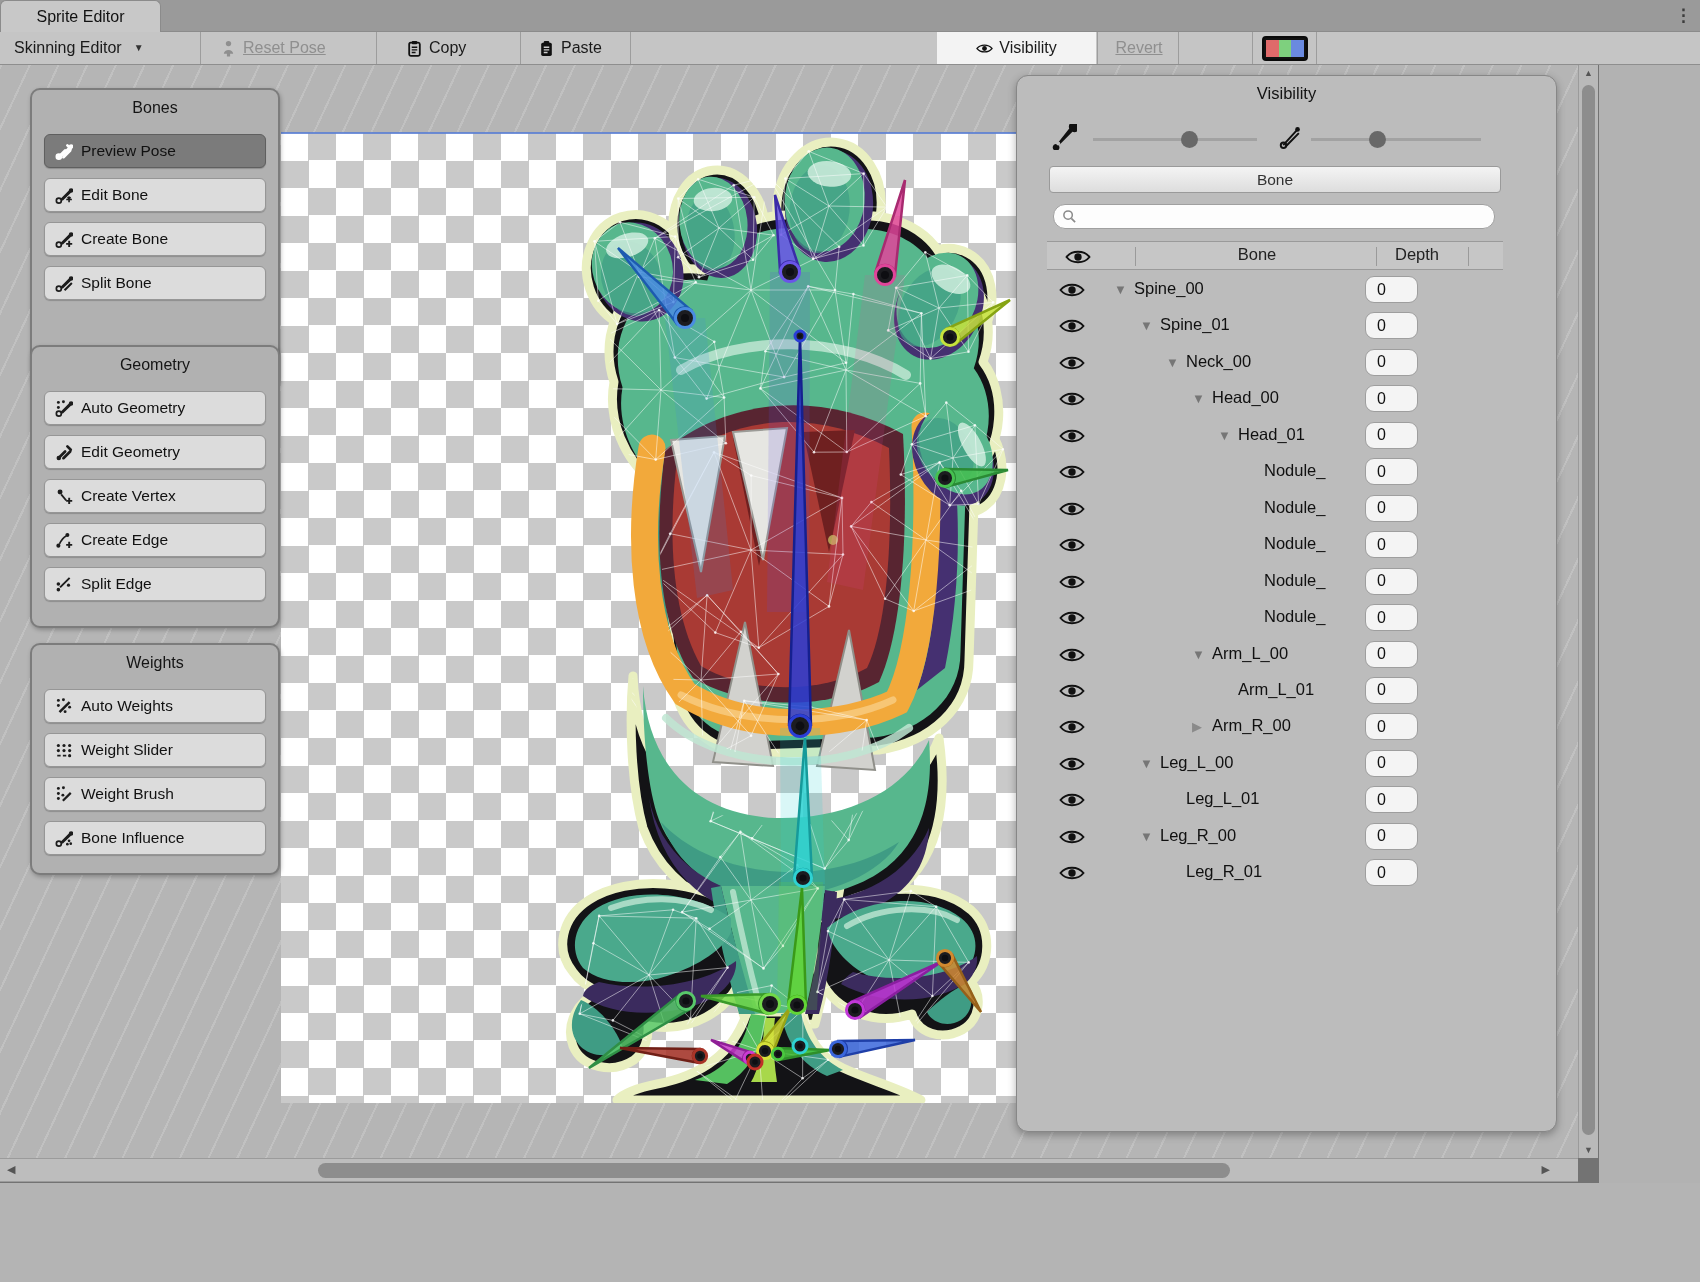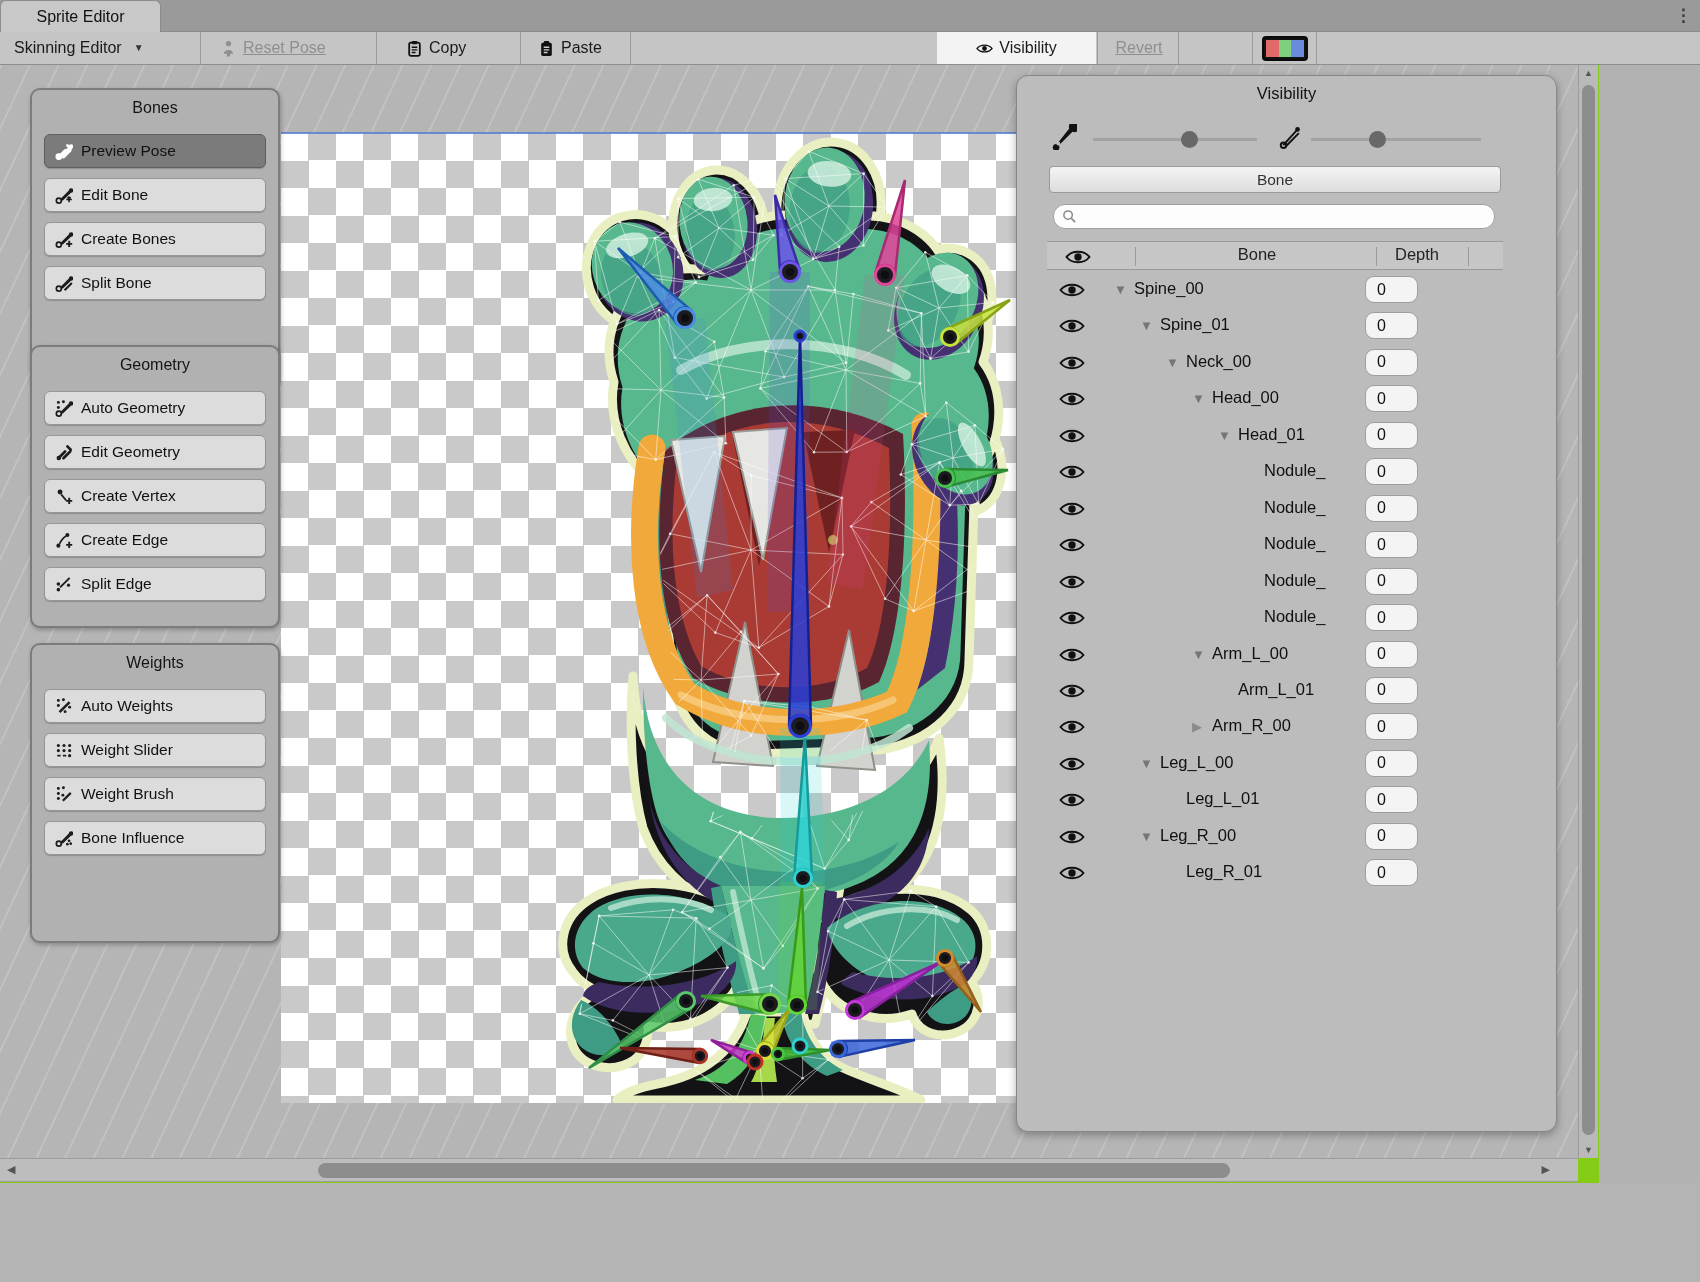--- a/index.html
+++ b/index.html
@@ -1,17 +1,17 @@
 <!DOCTYPE html>
 <html><head>
 <meta charset="utf-8">
 <style>
   * { margin:0; padding:0; box-sizing:border-box; }
   html,body { width:1700px; height:1282px; overflow:hidden; font-family:"Liberation Sans",sans-serif; }
-  #stage { position:relative; width:1700px; height:1282px; background:#84cc16; }
+  #stage { position:relative; width:1700px; height:1282px; background:#737373; }
 
   
   #tabbar { position:absolute; left:0; top:0; width:1700px; height:32px; background:#9a9a9a; border-bottom:1px solid #8b8b8b; }
   #sprite-tab { position:absolute; left:0; top:0; width:161px; height:32px; background:#c8c8c8;
     border-radius:6px 6px 0 0; border:1px solid #8b8b8b; border-bottom:none;
     font-size:16px; color:#111; text-align:center; line-height:31px; }
   #tab-dots { position:absolute; right:8px; top:4px; font-size:17px; font-weight:bold; color:#3c3c3c; letter-spacing:0; line-height:24px; }
 
   
   #toolbar { position:absolute; left:0; top:32px; width:1700px; height:33px; background:#c5c5c5; border-bottom:1px solid #8e8e8e; font-size:16px; color:#1a1a1a; }
@@ -38,21 +38,21 @@
     background-color:#fff;
     background-image:conic-gradient(#c9c9c9 0 25%, #ffffff 0 50%, #c9c9c9 0 75%, #ffffff 0);
     background-size:55px 55px; }
   #sprite-rect-line { position:absolute; left:281px; top:132px; width:735px; height:2px; background:#5b7fd4; opacity:.85; }
   #creature { position:absolute; left:0; top:0; }
 
   
   .tool-group { position:absolute; left:30px; width:250px; background:#b1b1b1; border:2px solid #7c7c7c; border-radius:10px; box-shadow:1px 2px 4px rgba(0,0,0,.25); }
   .tool-group:nth-of-type(1) { top:88px;  height:299px; }
   .tool-group:nth-of-type(2) { top:345px; height:283px; }
-  .tool-group:nth-of-type(3) { top:643px; height:300px; }
+  .tool-group:nth-of-type(3) { top:643px; height:232px; }
   .tg-title { text-align:center; font-size:16px; color:#151515; padding-top:9px; height:44px; }
   .tool-btn { position:relative; margin:0 12px 10px 12px; height:34px; background:#dcdcdc; border:1px solid #969696; border-radius:6px;
     display:flex; align-items:center; gap:8px; padding-left:10px; font-size:15.5px; color:#111; box-shadow:0 1px 1px rgba(0,0,0,.2); cursor:default; }
   .tool-btn.selected { background:#7b7b7b; border-color:#5f5f5f; }
   .tool-btn.selected .bicon { color:#fff; }
   .bicon { width:18px; height:18px; color:#1c1c1c; flex:0 0 auto; }
 
   
   #vis-panel { position:absolute; left:1016px; top:75px; width:541px; height:1057px; background:#bcbcbc; border:1.5px solid #878787; border-radius:12px; box-shadow:0 3px 8px rgba(0,0,0,.3); }
   #vis-title { position:absolute; left:0; top:8px; width:100%; text-align:center; font-size:16.5px; color:#141414; }
@@ -476,21 +476,21 @@
             <path d="M12.5 9.5 v5 M10 12 h5 M12.5 9.5 l-1.4 1.4 M12.5 9.5 l1.4 1.4" stroke="currentColor" stroke-width="1.4" fill="none"></path>
           </svg>
           <span>Edit Bone</span>
         </div>
         <div class="tool-btn">
           <svg class="bicon" viewBox="0 0 16 16">
             <circle cx="3.4" cy="13" r="2.2" fill="none" stroke="currentColor" stroke-width="1.5"></circle>
             <path d="M5 11.4 L12.3 4 A2 2 0 1 1 14.2 5.9 L6.8 13.2 Z" fill="currentColor"></path>
             <path d="M12.6 9.6 v5.4 M9.9 12.3 h5.4" stroke="currentColor" stroke-width="1.7" fill="none"></path>
           </svg>
-          <span>Create Bones</span>
+          <span>Create Bone</span>
         </div>
         <div class="tool-btn">
           <svg class="bicon" viewBox="0 0 16 16">
             <circle cx="3.4" cy="13" r="2.2" fill="none" stroke="currentColor" stroke-width="1.5"></circle>
             <path d="M5 11.4 L12.3 4 A2 2 0 1 1 14.2 5.9 L6.8 13.2 Z" fill="currentColor"></path>
             <path d="M8.5 14.5 L15 8" stroke="currentColor" stroke-width="1.8"></path>
           </svg>
           <span>Split Bone</span>
         </div>
       </div>

